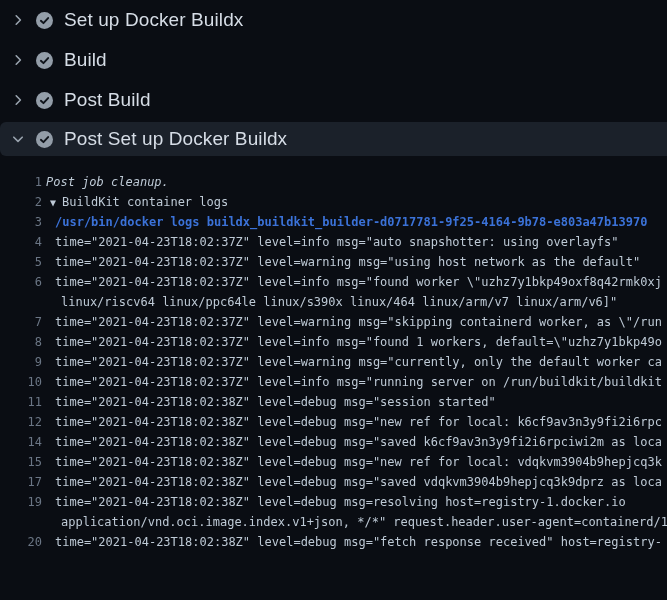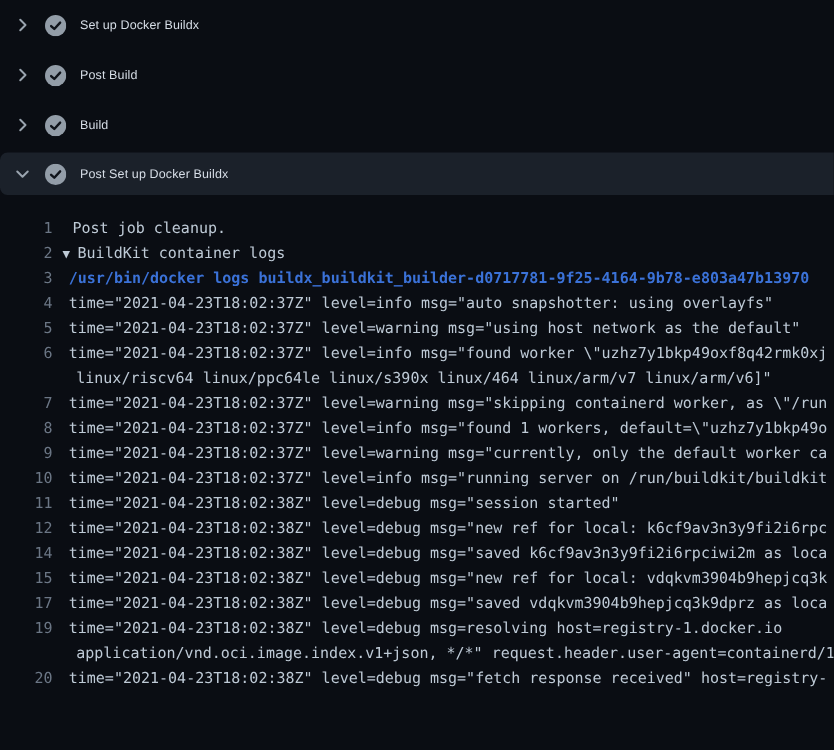--- a/index.html
+++ b/index.html
@@ -29,37 +29,37 @@
   .step-row.expanded{
     height:34px;margin-top:2px;width:680px;
     background:var(--header-row-bg);
     border-radius:6px;
   }
   .chev{width:16px;height:16px;flex:none;color:var(--icon-gray);
     display:flex;align-items:center;justify-content:center;margin-right:10px;}
   .check{width:17px;height:17px;flex:none;color:var(--check-circle);
     display:flex;align-items:center;justify-content:center;margin-right:11px;}
   .step-label{
-    color:var(--step-text);font-size:10px;font-weight:500;letter-spacing:.1px;
+    color:var(--step-text);font-size:19px;font-weight:500;letter-spacing:.1px;
     white-space:nowrap;
   }
 
   
   .log{
     padding-top:16px;height:444px;box-sizing:border-box;overflow:hidden;
     font-family:"DejaVu Sans Mono","Liberation Mono",monospace;
     font-size:12px;
   }
   .log-row{display:flex;height:20px;line-height:20px;white-space:pre;}
   .ln{
     width:42px;flex:none;text-align:right;color:var(--line-number);
     user-select:none;cursor:pointer;
   }
   .lt{color:var(--log-text);}
-  .log-row.t-top   .lt{margin-left:16px;}
+  .log-row.t-top   .lt{margin-left:4px;font-style:italic;}
   .log-row.t-group .lt{margin-left:8px;text-align:center;}
   .log-row.t-cmd   .lt{margin-left:13px;color:var(--command-blue);font-weight:bold;}
   .log-row.t-body  .lt{margin-left:13px;}
   .log-row.t-wrap  .lt{margin-left:19px;}
   .group-marker{color:var(--log-text);margin-right:6px;font-size:10px;}
 </style>
 </head>
 <body>
 
 <div class="screen">
@@ -83,35 +83,35 @@
           <svg width="16" height="16" viewBox="0 0 16 16">
             <path d="M6.2 3.8 L10.4 8 L6.2 12.2" fill="none" stroke="currentColor" stroke-width="1.6" stroke-linecap="round" stroke-linejoin="round"></path>
           </svg>
         </span>
         <span class="check">
           <svg width="17" height="17" viewBox="0 0 16 16">
             <circle cx="8" cy="8" r="8" fill="currentColor"></circle>
             <path d="M4.6 8.3 L7 10.5 L11.4 5.7" fill="none" stroke="var(--check-mark)" stroke-width="1.8" stroke-linecap="round" stroke-linejoin="round"></path>
           </svg>
         </span>
-        <span class="step-label">Post Build</span>
+        <span class="step-label">Build</span>
       </div>
       <div class="step-row">
         <span class="chev">
           <svg width="16" height="16" viewBox="0 0 16 16">
             <path d="M6.2 3.8 L10.4 8 L6.2 12.2" fill="none" stroke="currentColor" stroke-width="1.6" stroke-linecap="round" stroke-linejoin="round"></path>
           </svg>
         </span>
         <span class="check">
           <svg width="17" height="17" viewBox="0 0 16 16">
             <circle cx="8" cy="8" r="8" fill="currentColor"></circle>
             <path d="M4.6 8.3 L7 10.5 L11.4 5.7" fill="none" stroke="var(--check-mark)" stroke-width="1.8" stroke-linecap="round" stroke-linejoin="round"></path>
           </svg>
         </span>
-        <span class="step-label">Build</span>
+        <span class="step-label">Post Build</span>
       </div>
       <div class="step-row expanded">
         <span class="chev">
           <svg width="16" height="16" viewBox="0 0 16 16">
             <path d="M3.8 6.2 L8 10.4 L12.2 6.2" fill="none" stroke="currentColor" stroke-width="1.6" stroke-linecap="round" stroke-linejoin="round"></path>
           </svg>
         </span>
         <span class="check">
           <svg width="17" height="17" viewBox="0 0 16 16">
             <circle cx="8" cy="8" r="8" fill="currentColor"></circle>

